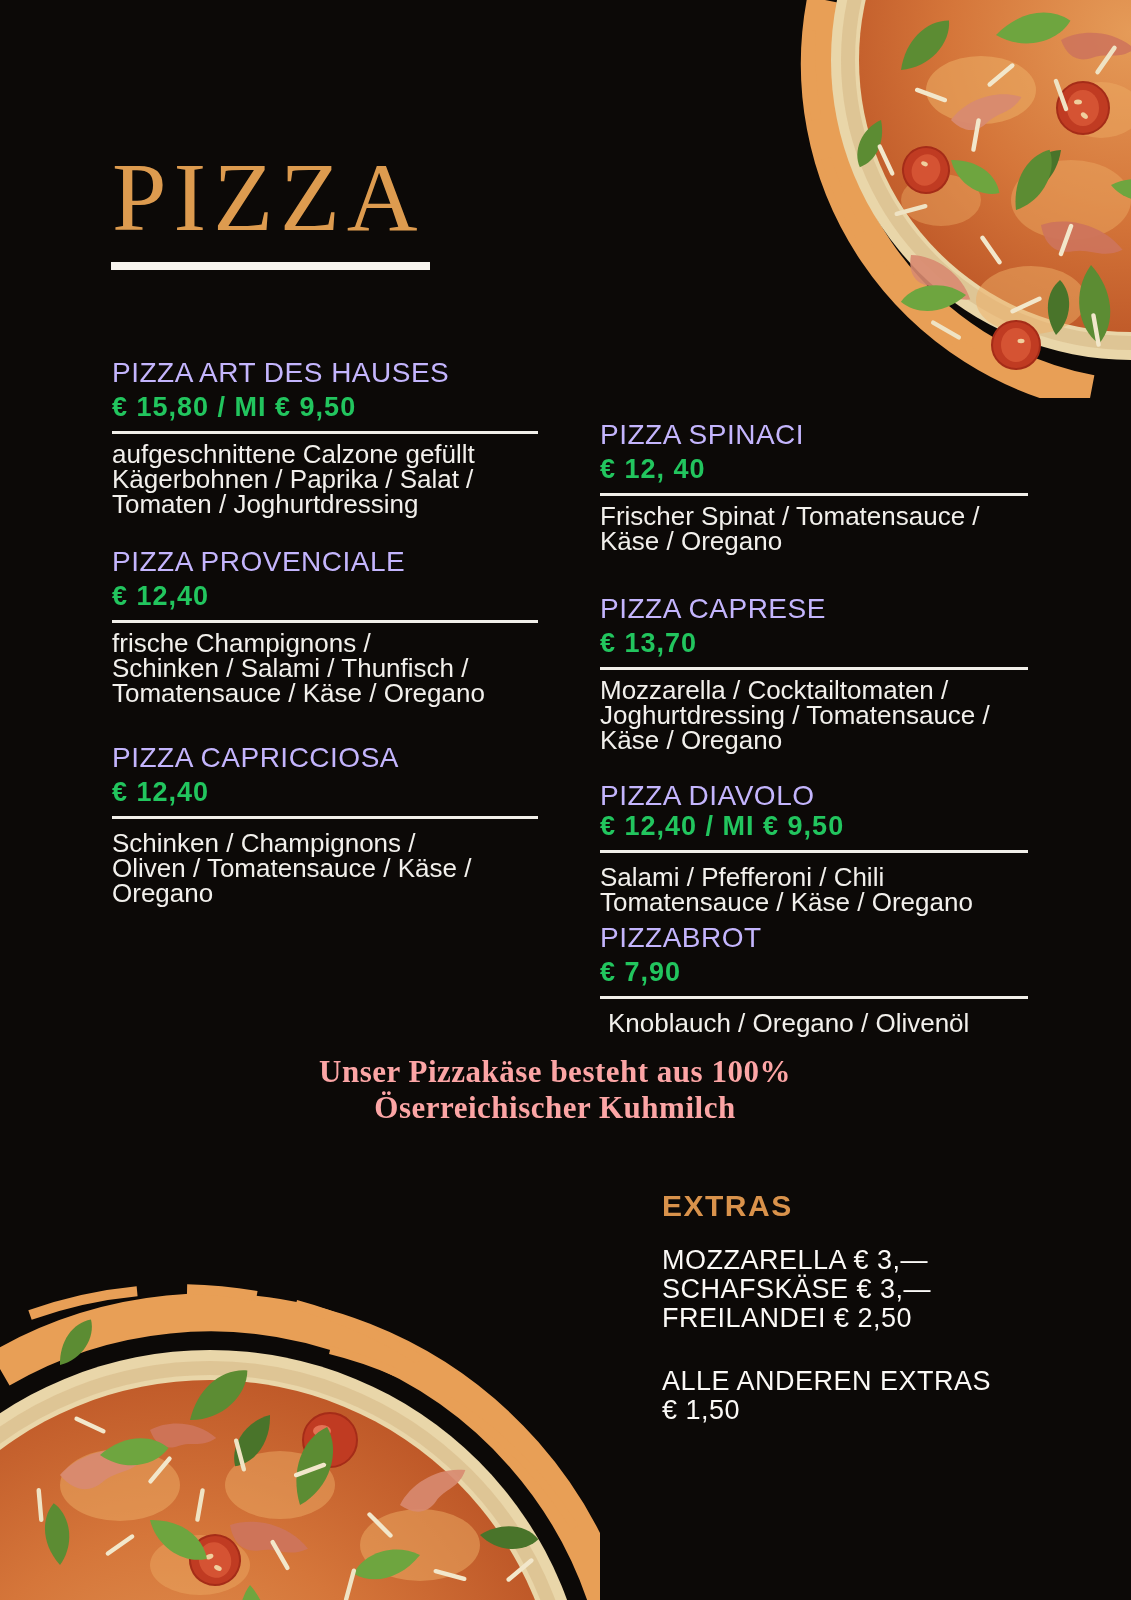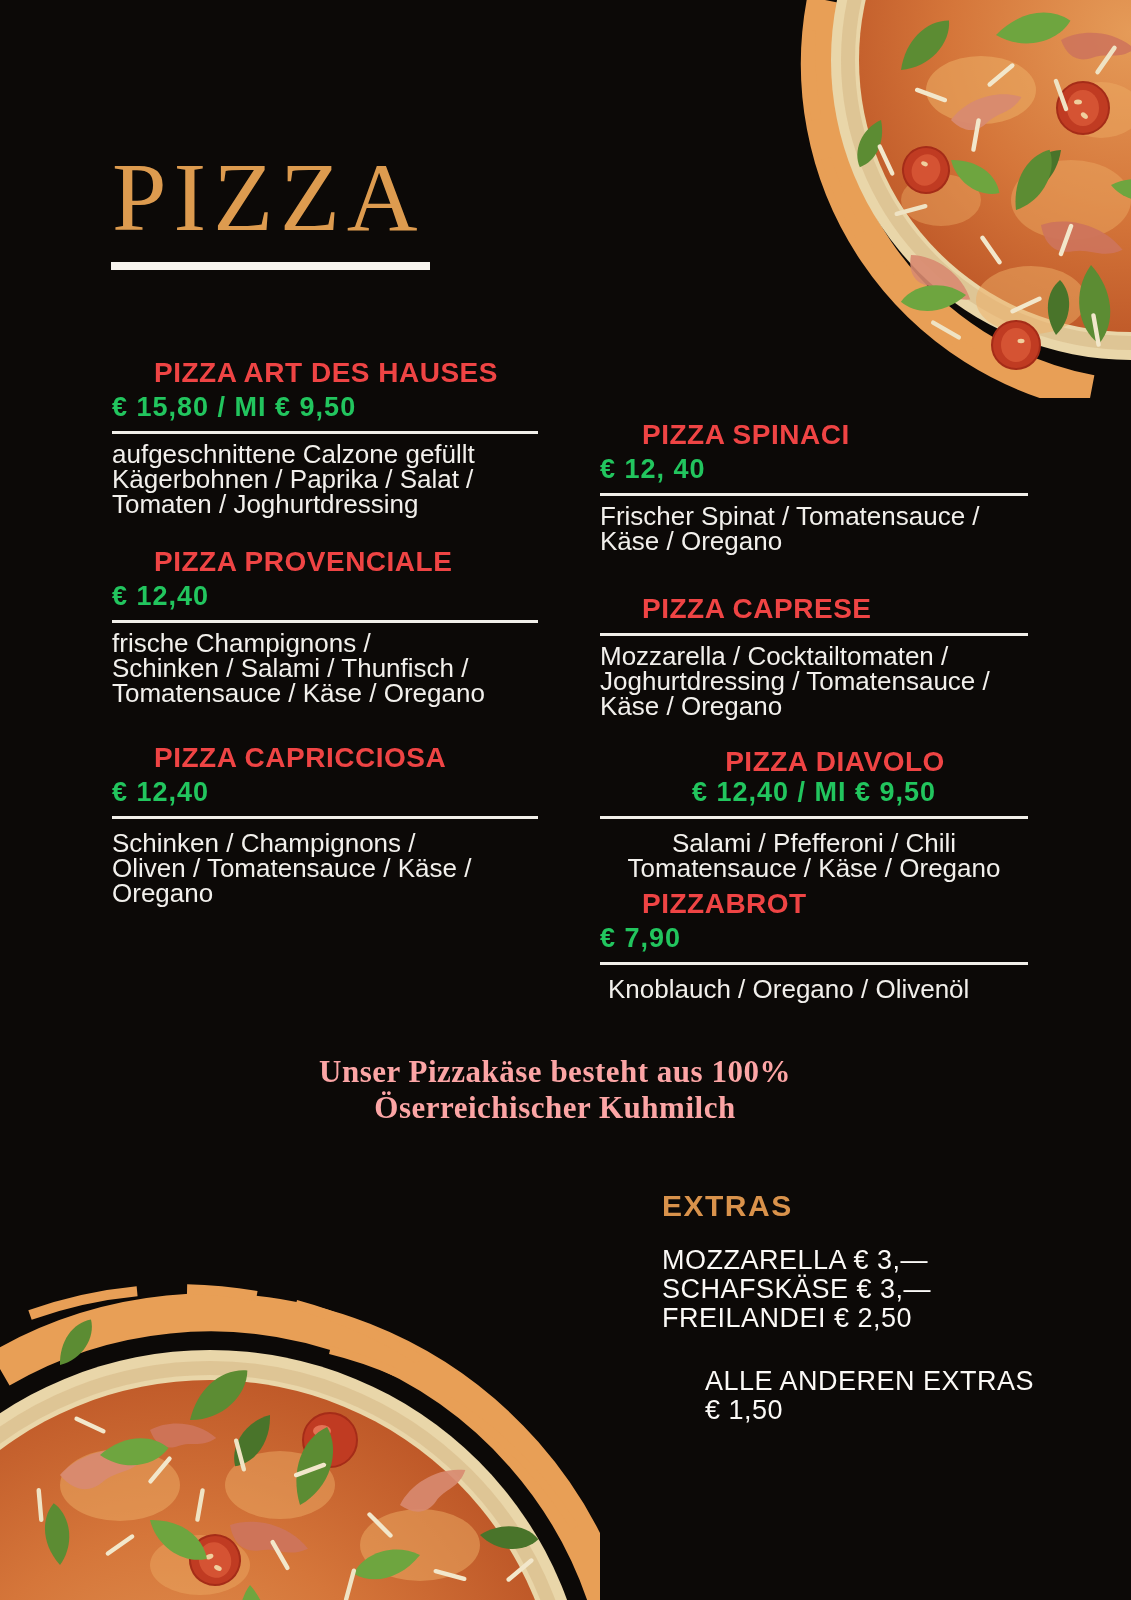--- a/index.html
+++ b/index.html
@@ -20,53 +20,53 @@
   }
   .title-underline{
     position:absolute;left:111px;top:262px;
     width:319px;height:8px;background:#F7F4EE;
   }
   
   .col{position:absolute;}
   .col-left{left:112px;top:358px;width:426px;}
   .col-right{left:600px;top:420px;width:428px;}
   .item-name{
-    font-size:28px;font-weight:bold;color:#ef4444;
-    letter-spacing:.5px;line-height:30px;margin-left:42px;
+    font-size:28px;font-weight:normal;color:#c4b5fd;
+    letter-spacing:.5px;line-height:30px;
   }
   .item-price{
     font-size:27px;font-weight:bold;color:#22c55e;
     letter-spacing:1px;line-height:30px;margin-top:4px;
   }
   .item.tight .item-price{margin-top:0;}
   .rule{height:3px;background:#F2EFE9;margin-top:9px;}
   .item-desc{
     font-size:26px;color:#F2F0EC;line-height:25px;margin-top:8px;
   } .mt30{margin-top:30px;} .mt37{margin-top:37px;}
-  .mt40{margin-top:40px;} .mt28{margin-top:28px;text-align:center;} .mt8{margin-top:8px;}
+  .mt40{margin-top:40px;} .mt28{margin-top:28px;} .mt8{margin-top:8px;}
   .desc-pad{padding-left:8px;}
   .desc-gap{margin-top:12px;}
   
   .note{
     position:absolute;left:200px;top:1054px;width:710px;
     text-align:center;color:#fca5a5;font-weight:bold;
     font-size:31px;line-height:36px;letter-spacing:.5px;font-family:Liberation Serif, serif;
   }
   
   .extras{position:absolute;left:662px;top:1190px;width:420px;}
   .extras-heading{
     font-size:30px;font-weight:bold;color:#D9924B;
     letter-spacing:1.5px;line-height:32px;
   }
   .extras-items{margin-top:24px;}
   .extras-line{
     font-size:27px;font-weight:normal;color:#FBF9F6;
     line-height:29px;letter-spacing:.5px;
   }
-  .extras-other{margin-top:34px;margin-left:43px;}
+  .extras-other{margin-top:34px;}
   
   .pizza-tr{position:absolute;top:0;right:0;width:370px;height:398px;}
   .pizza-bl{position:absolute;left:0;bottom:0;width:600px;height:345px;}
   .pizza-tr svg,.pizza-bl svg{display:block;}
 </style>
 </head>
 <body>
 
 <div class="page">
 
@@ -269,20 +269,21 @@
       <div class="item-price">€ 12, 40</div>
       <div class="rule"></div>
       <div class="item-desc">
         <div>Frischer Spinat / Tomatensauce /</div>
         <div>Käse / Oregano</div>
       </div>
     </div>
 
     <div class="item mt40">
       <div class="item-name">PIZZA CAPRESE</div>
+      <div class="item-price">€ 13,70</div>
       <div class="rule"></div>
       <div class="item-desc">
         <div>Mozzarella / Cocktailtomaten /</div>
         <div>Joghurtdressing / Tomatensauce /</div>
         <div>Käse / Oregano</div>
       </div>
     </div>
 
     <div class="item mt28 tight">
       <div class="item-name">PIZZA DIAVOLO</div>

